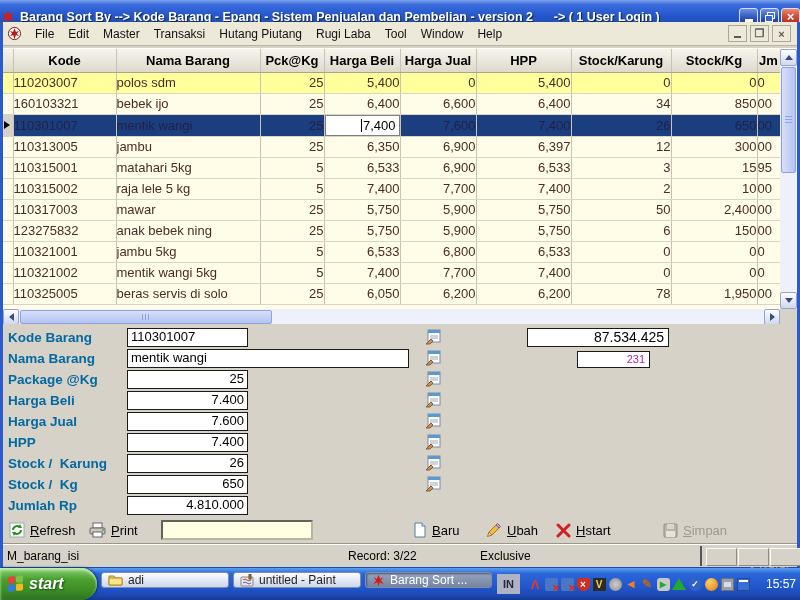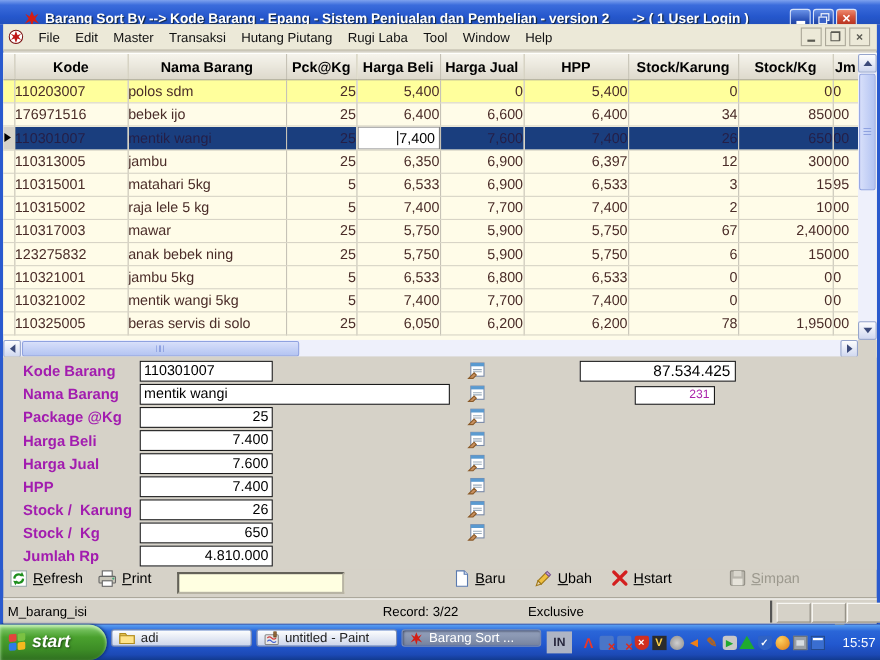--- a/index.html
+++ b/index.html
@@ -1,21 +1,21 @@
 <!DOCTYPE html>
 <html><head>
 <meta charset="utf-8">
 <style>
   html,body{margin:0;padding:0;}
   .screen{position:relative;width:800px;height:600px;overflow:hidden;background:#d6d2c8;
           font-family:"Liberation Sans",sans-serif;font-size:12px;color:#000;}
   
   .titlebar{position:absolute;left:0;top:0;width:800px;height:33px;
     background:linear-gradient(180deg,#7ea2ee 0%,#3b6cdc 14%,#2557cc 46%,#1e49ad 88%,#16397f 100%);
-    display:flex;align-items:center;padding:0 21px;box-sizing:border-box;}
+    display:flex;align-items:center;padding:0 0;box-sizing:border-box;}
   .titlebar .ticon{width:16px;height:16px;margin-right:4px;flex:0 0 auto;}
   .title-text{color:#fff;font-weight:bold;font-size:12.5px;white-space:pre;overflow:hidden;
     text-shadow:1px 1px 1px #123;flex:1;}
   .tb-btns{display:flex;gap:2px;}
   .tb-btn{width:19px;height:17px;border-radius:3px;border:1px solid #d7e2f8;box-sizing:border-box;
     display:flex;align-items:center;justify-content:center;color:#fff;font-weight:bold;}
   .tb-btn.blue{background:linear-gradient(180deg,#6a92e8,#2c53b8 60%,#1e3f96);}
   .tb-btn.red{background:linear-gradient(180deg,#ee8a70,#d5543a 40%,#b02b1a);font-size:13px;line-height:13px;}
   .g-min{width:8px;height:3px;background:#fff;margin-top:8px;}
   .g-restore{position:relative;width:9px;height:9px;}
@@ -69,29 +69,29 @@
   .thumb-v{position:absolute;left:1px;width:15px;background:linear-gradient(90deg,#d7dffa,#b4c4f2);
     border:1px solid #8fa2e0;border-radius:2px;box-sizing:border-box;}
   .thumb-h{position:absolute;top:1px;height:14px;background:linear-gradient(180deg,#d7dffa,#b4c4f2);
     border:1px solid #8fa2e0;border-radius:2px;box-sizing:border-box;}
   .grip-v{position:absolute;left:3px;right:3px;top:50%;height:7px;margin-top:-4px;
     background:repeating-linear-gradient(180deg,#8fa2e0 0 1px,transparent 1px 3px);}
   .grip-h{position:absolute;top:3px;bottom:3px;left:50%;width:7px;margin-left:-4px;
     background:repeating-linear-gradient(90deg,#8fa2e0 0 1px,transparent 1px 3px);}
   
   .formarea{position:absolute;left:0;top:302px;width:794px;height:194px;background:#d6d2c8;}
-  .flabel{position:absolute;left:5px;font-weight:bold;font-size:13.5px;line-height:19px;white-space:pre;color:#a21caf;margin-left:13px;}
+  .flabel{position:absolute;left:5px;font-weight:bold;font-size:13.5px;line-height:19px;white-space:pre;color:#0369a1;}
   .fbox{position:absolute;height:19px;background:#fff;border:1.5px solid #1a1a1a;box-sizing:border-box;
     font-size:13px;line-height:16px;padding:0 3px;color:#000;}
   .fbox.r{text-align:right;}
   .formicon{position:absolute;width:17px;height:16px;}
   .totbox{position:absolute;background:#fff;border:1.5px solid #1a1a1a;box-sizing:border-box;text-align:right;}
   
   .toolbar{position:absolute;left:0;top:496px;width:794px;height:26px;}
-  .tbtn{position:absolute;top:0;height:24px;display:flex;align-items:flex-start;gap:5px;font-size:13px;color:#000;}
+  .tbtn{position:absolute;top:0;height:24px;display:flex;align-items:center;gap:5px;font-size:13px;color:#000;}
   .accel{text-decoration:underline;}
   .tbtn.disabled{color:#9c998e;}
   .searchbox{position:absolute;left:158px;top:2px;width:152px;height:20px;background:#ffffe1;
     border:2px inset #b8b4a4;box-sizing:border-box;font-size:13px;padding:0 3px;}
   
   .statusbar{position:absolute;left:0;top:522px;width:794px;height:22px;background:#d6d2c8;
     border-top:1px solid #fff;box-shadow:0 -1px 0 #9a9689;font-size:12px;}
   .stext{position:absolute;top:4px;}
   .sdivider{position:absolute;left:697px;top:1px;width:2px;height:20px;background:#555;}
   .sbox{position:absolute;top:3px;width:29px;height:16px;border:1px solid;
@@ -228,21 +228,21 @@
             <td class="num">25</td>
             <td class="num">5,400</td>
             <td class="num">0</td>
             <td class="num">5,400</td>
             <td class="num">0</td>
             <td class="num">0</td>
             <td class="txt">0</td>
           </tr>
           <tr class="norm">
             <td class="seltd"></td>
-            <td class="txt">176971516</td>
+            <td class="txt">160103321</td>
             <td class="txt">bebek ijo</td>
             <td class="num">25</td>
             <td class="num">6,400</td>
             <td class="num">6,600</td>
             <td class="num">6,400</td>
             <td class="num">34</td>
             <td class="num">850</td>
             <td class="txt">00</td>
           </tr>
           <tr class="sel">
@@ -301,21 +301,21 @@
             <td class="txt">00</td>
           </tr>
           <tr class="norm">
             <td class="seltd"></td>
             <td class="txt">110317003</td>
             <td class="txt">mawar</td>
             <td class="num">25</td>
             <td class="num">5,750</td>
             <td class="num">5,900</td>
             <td class="num">5,750</td>
-            <td class="num">67</td>
+            <td class="num">50</td>
             <td class="num">2,400</td>
             <td class="txt">00</td>
           </tr>
           <tr class="norm">
             <td class="seltd"></td>
             <td class="txt">123275832</td>
             <td class="txt">anak bebek ning</td>
             <td class="num">25</td>
             <td class="num">5,750</td>
             <td class="num">5,900</td>

